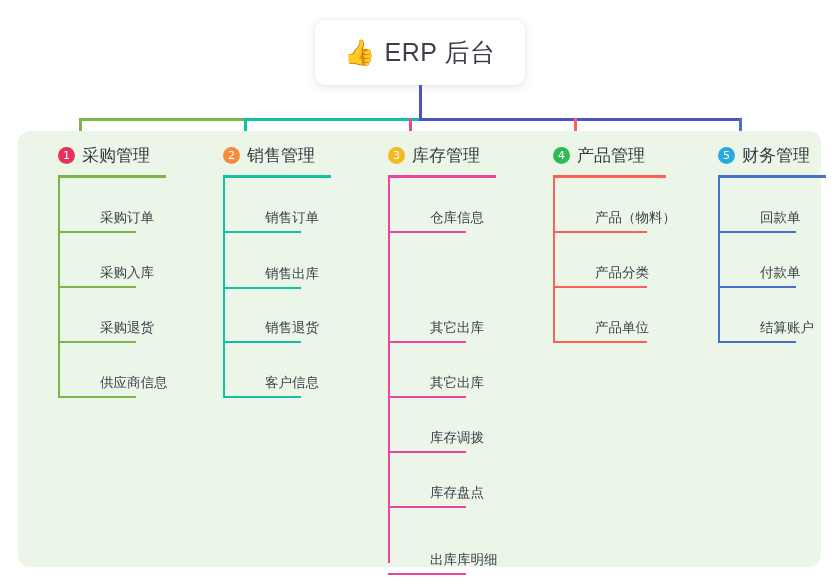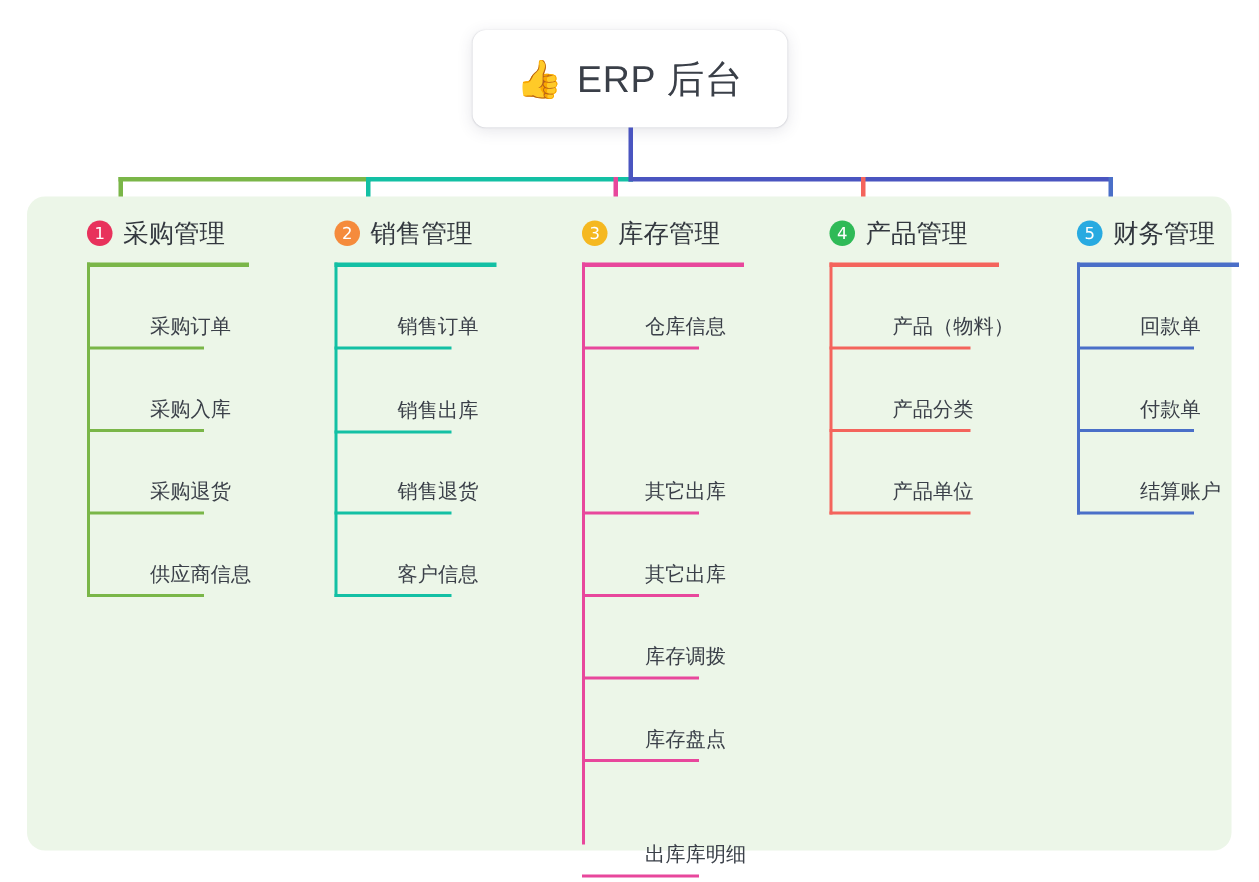--- a/index.html
+++ b/index.html
@@ -201,21 +201,21 @@
             <div class="item-rule" style="width: 78px; background: rgb(232, 71, 156);"></div>
           </div>
           <div class="item" style="top: 333px; height: 44px; width: 78px;">
             <span class="item-label">库存盘点</span>
             <div class="item-rule" style="width: 78px; background: rgb(232, 71, 156);"></div>
           </div>
           <div class="item" style="top: 278px; height: 44px; width: 78px;">
             <span class="item-label">库存调拨</span>
             <div class="item-rule" style="width: 78px; background: rgb(232, 71, 156);"></div>
           </div>
-          <div class="item" style="top: 410px; height: 44px; width: 78px; padding-left: 29px;">
+          <div class="item" style="top: 400px; height: 44px; width: 78px; padding-left: 29px;">
             <span class="item-label">出库库明细</span>
             <div class="item-rule" style="width: 78px; background: rgb(232, 71, 156);"></div>
           </div>
         </div>
         <div class="col" style="left: 535px; width: 163px; height: 436px;">
           <div class="col-header">
             <span class="badge" style="background: rgb(47, 186, 87);">4</span>
             <span class="col-title">产品管理</span>
           </div>
           <div class="header-rule" style="width: 113px; background: rgb(244, 100, 92);"></div>

